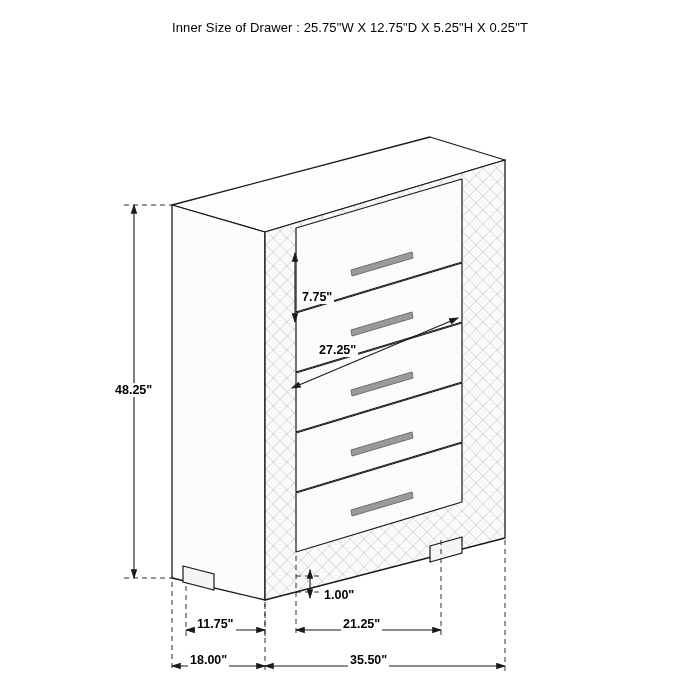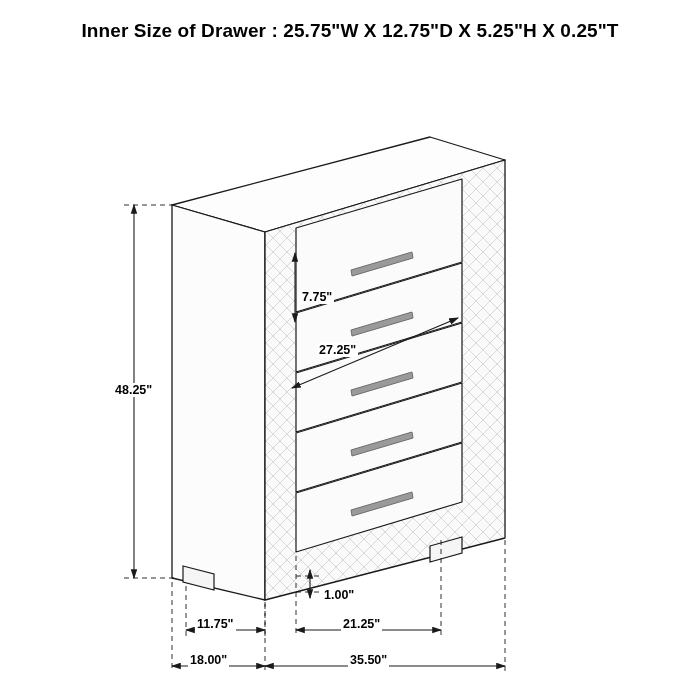--- a/index.html
+++ b/index.html
@@ -19,22 +19,22 @@
     position: relative;
     width: 700px;
     height: 700px;
   }
   .title {
     position: absolute;
     top: 20px;
     left: 0;
     width: 700px;
     text-align: center;
-    font-size: 19px;
-    font-weight: bold;
+    font-size: 13px;
+    font-weight: normal;
     letter-spacing: 0.1px;
   }
   svg.diagram {
     position: absolute;
     top: 0;
     left: 0;
     width: 700px;
     height: 700px;
   }
   .dim-label {

